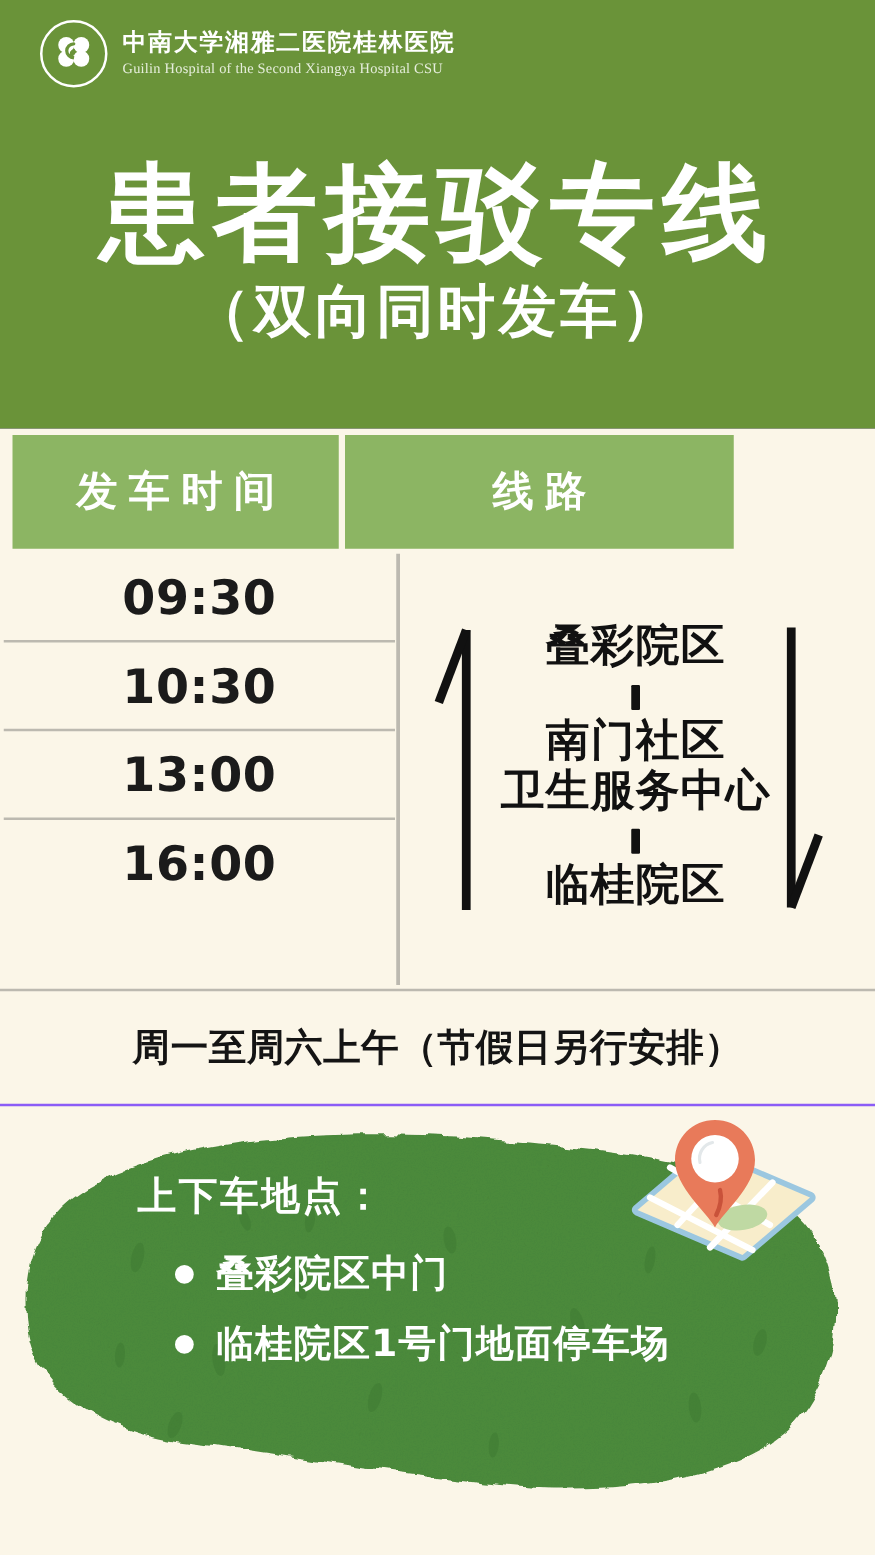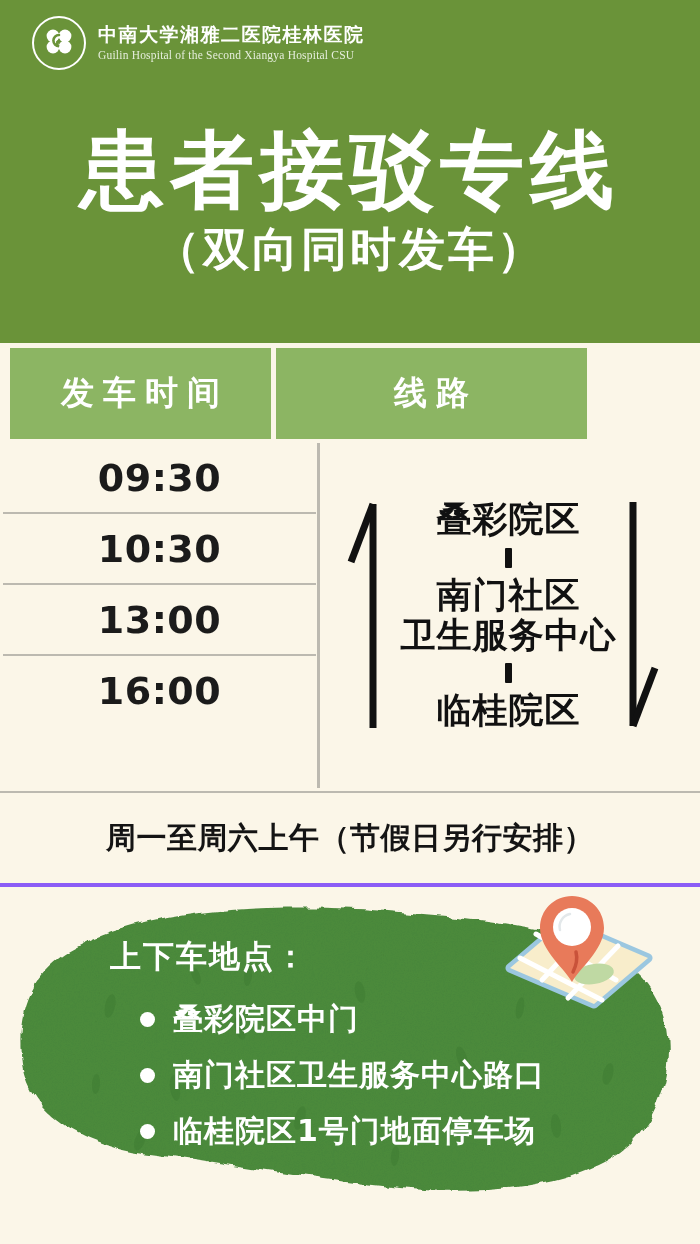--- a/index.html
+++ b/index.html
@@ -72,33 +72,33 @@
     font-family:"DejaVu Sans","Liberation Sans",sans-serif;
   }
   .trow:last-child{border-bottom:none;}
   .vdivider{position:absolute;left:317px;top:0;width:3px;height:345px;background:#BCB9B0;}
 
   .col-route{position:absolute;left:320px;top:0;width:377px;height:345px;}
   .route-stack{
     position:absolute;left:0;top:0;width:377px;height:345px;
     display:flex;flex-direction:column;align-items:center;justify-content:center;
     color:#111111;font-weight:700;
-    font-family:Liberation Serif, serif;
+    font-family:Liberation Mono, monospace;
   }
   .route-node{font-size:35px;line-height:1.13;letter-spacing:1px;text-align:center;white-space:nowrap;}
   .route-dash{width:7px;height:20px;background:#111;margin:8px 0;border-radius:1px;}
   .arrow{position:absolute;}
   .arrow svg{display:block;}
   .arrow-up{left:26px;top:55px;}
   .arrow-down{left:302px;top:55px;}
 
   .note{
     position:absolute;left:0;top:448px;width:700px;height:90px;
     display:flex;align-items:center;justify-content:center;
-    border-top:2px solid #BCB9B0;border-bottom:4px solid #8b5cf6;
+    border-top:2px solid #BCB9B0;border-bottom:2px solid #8b5cf6;
     font-size:30px;font-weight:700;color:#141414;letter-spacing:.5px;
     font-family:"DejaVu Sans","Liberation Sans",sans-serif;white-space:nowrap;
   }
 
   
   .bottom{position:absolute;left:0;top:888px;width:700px;height:356px;background:#FBF6E8;padding-left:32px;}
   .blob-wrap{position:absolute;left:0;top:0;width:700px;height:356px;}
   .blob-wrap svg{position:absolute;left:0;top:0;}
 
   .blob-content{
@@ -251,24 +251,20 @@
     <div class="blob-content">
       <div class="blob-heading">上下车地点：</div>
 
       <div class="blob-list">
         <div class="blob-item">
           <span class="bullet"></span>
           <span>叠彩院区中门</span>
         </div>
         <div class="blob-item">
           <span class="bullet"></span>
-          <span>南门社区卫生服务中心路口</span>
-        </div>
-        <div class="blob-item">
-          <span class="bullet"></span>
           <span>临桂院区1号门地面停车场</span>
         </div>
       </div>
     </div>
 
     <div class="map-icon">
       <svg width="175" height="120" viewBox="0 0 175 120">
 
         <g transform="translate(6,22)">
           <path d="M66,4 L150,40 L96,86 L12,50 Z" fill="#F6E7BE" stroke="#9BC7E0" stroke-width="9" stroke-linejoin="round"></path>

